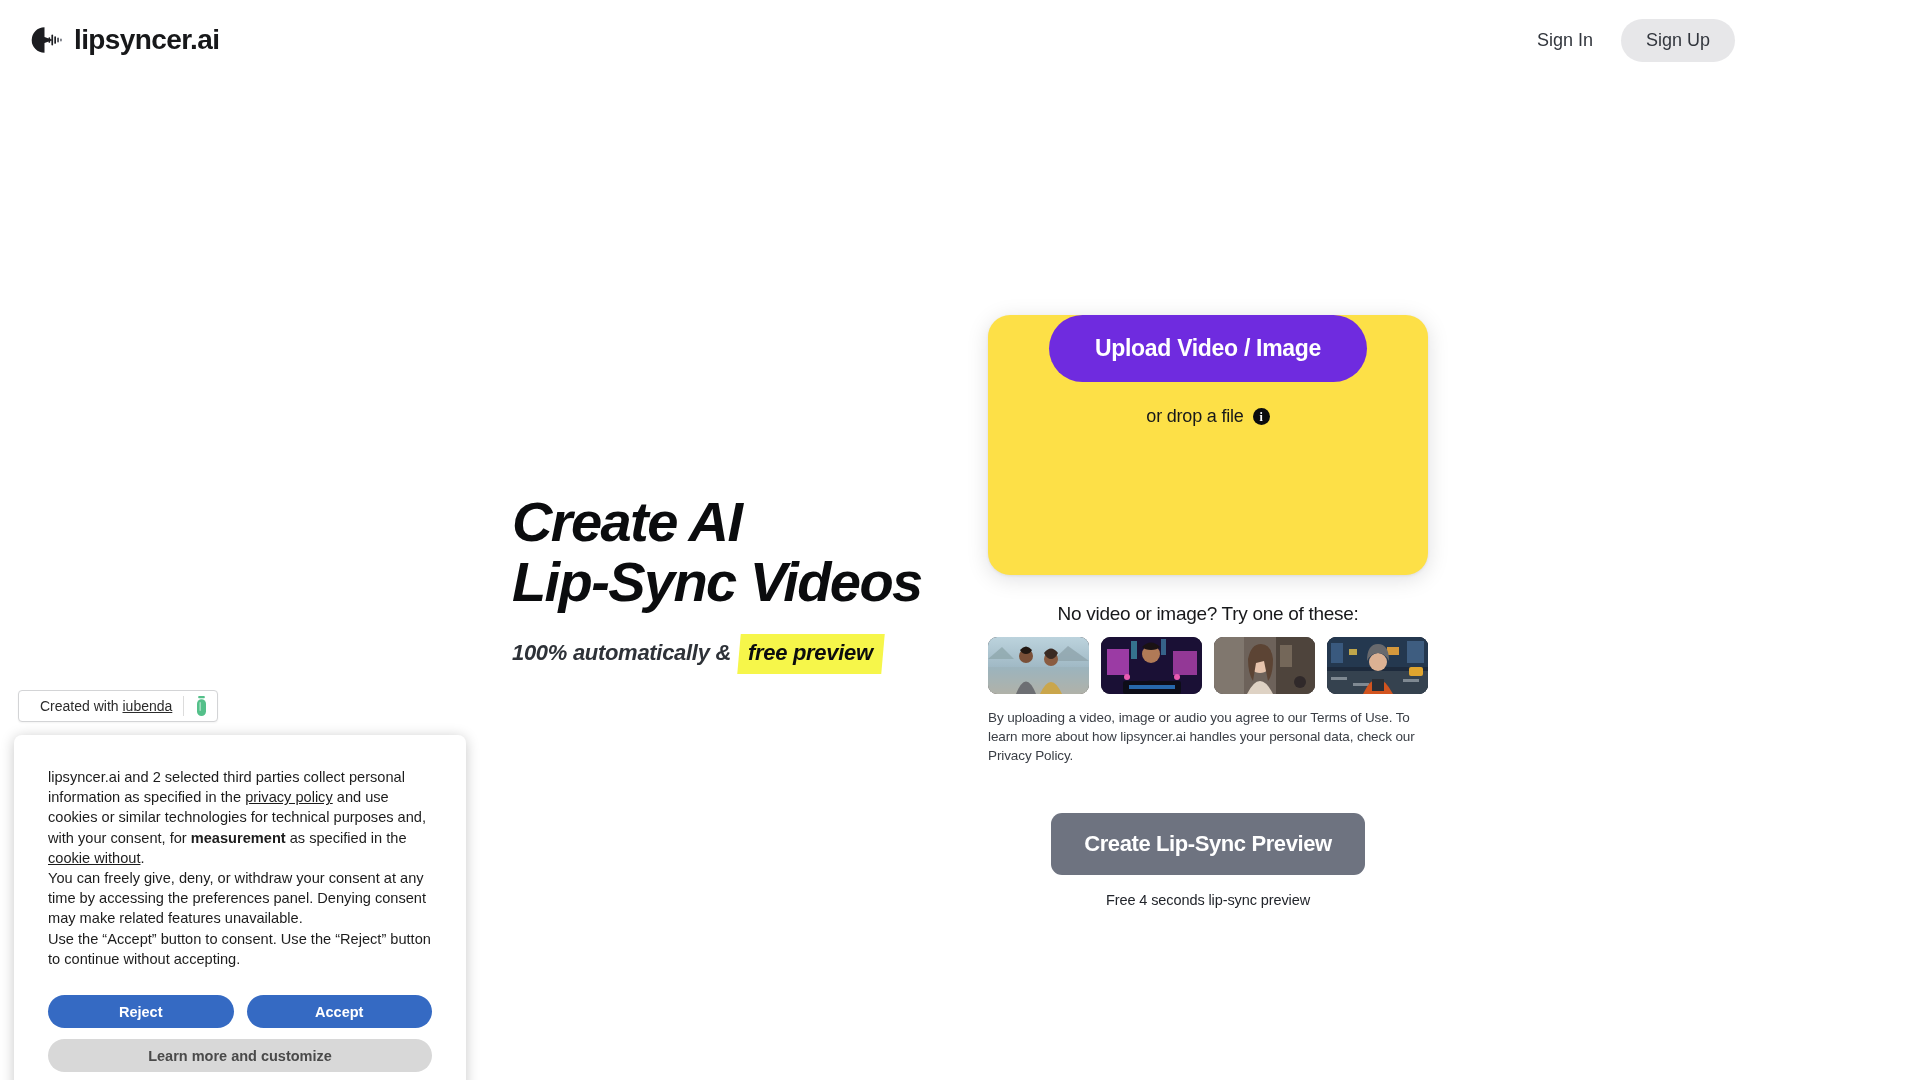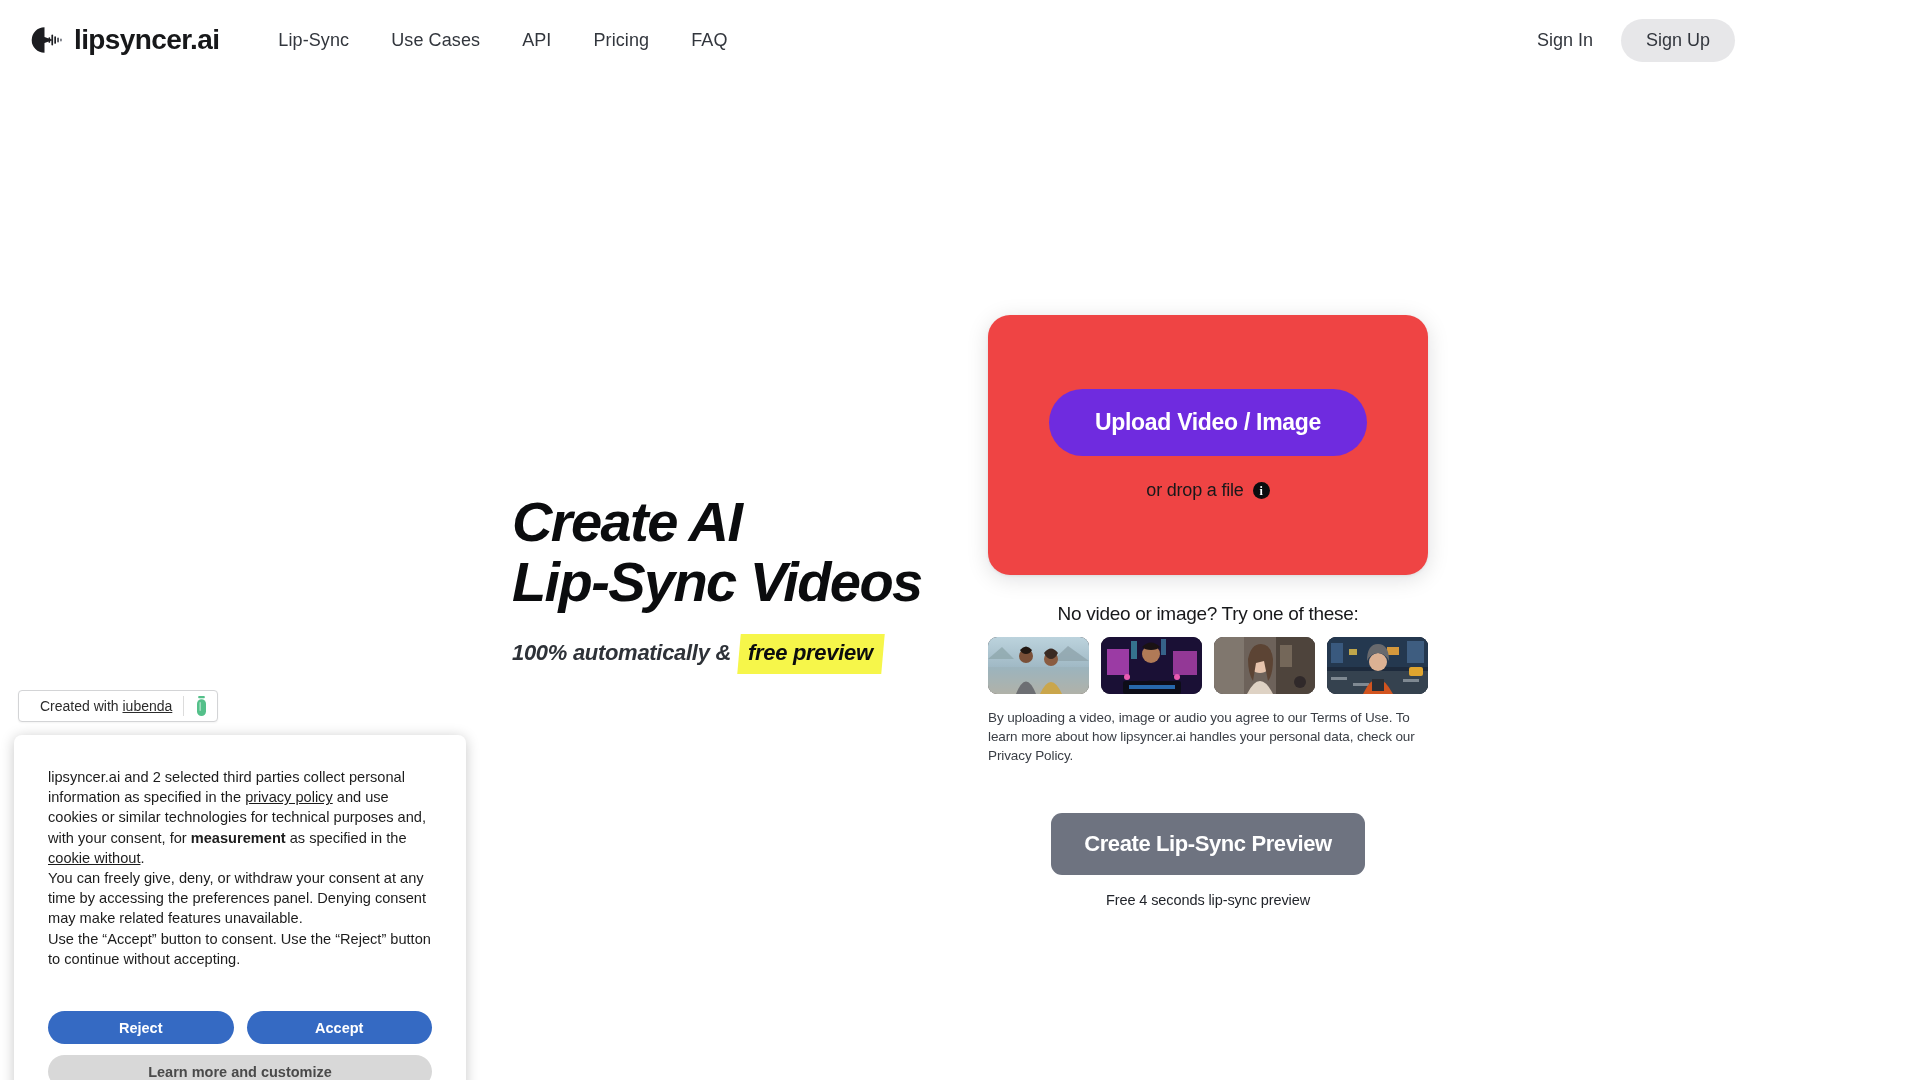--- a/index.html
+++ b/index.html
@@ -132,27 +132,27 @@
   .panel {
     position: absolute;
     left: 988px;
     top: 315px;
     width: 440px;
   }
 
   .upload-card {
     width: 440px;
     height: 260px;
-    background: #ef4444;
+    background: #fde047;
     border-radius: 22px;
     box-shadow: 0 4px 22px rgba(16,18,24,0.13), 0 1px 3px rgba(16,18,24,0.07);
     display: flex;
     flex-direction: column;
     align-items: center;
-    justify-content: center;
+    justify-content: flex-start;
     gap: 24px;
   }
   .upload-btn {
     background: #6f2bdf;
     color: #ffffff;
     border: none;
     border-radius: 34px;
     font-family: inherit;
     font-size: 23px;
     font-weight: 700;
@@ -286,21 +286,21 @@
     line-height: 1.385;
     color: #1c1c1c;
   }
   .cookie a {
     color: #1c1c1c;
     text-decoration: underline;
   }
   .cookie b { font-weight: 700; }
 
   .cookie-btn-row {
-    margin-top: 42px;
+    margin-top: 26px;
     display: flex;
     gap: 13px;
   }
   .cookie-btn {
     flex: 1;
     height: 33px;
     border: none;
     border-radius: 17px;
     font-family: inherit;
     font-size: 14.5px;
@@ -332,27 +332,20 @@
       <path d="M13.5 2.2 A12.8 12.8 0 1 0 13.5 27.8 L13.5 18 L22 15 L13.5 12 Z" fill="#1c1d21"></path>
       <rect x="17.5" y="12.2" width="1.7" height="5.6" rx="0.85" fill="#1c1d21"></rect>
       <rect x="20.4" y="9.6" width="1.7" height="10.8" rx="0.85" fill="#1c1d21"></rect>
       <rect x="23.3" y="11.2" width="1.7" height="7.6" rx="0.85" fill="#1c1d21"></rect>
       <rect x="26.2" y="12.6" width="1.7" height="4.8" rx="0.85" fill="#44464d"></rect>
       <rect x="29.1" y="13.6" width="1.7" height="2.8" rx="0.85" fill="#6c6f78"></rect>
     </svg>
     <span class="brand-name">lipsyncer.ai</span>
   </div>
 
-  <nav class="nav">
-    <span class="nav-item">Lip-Sync</span>
-    <span class="nav-item">Use Cases</span>
-    <span class="nav-item">API</span>
-    <span class="nav-item">Pricing</span>
-    <span class="nav-item">FAQ</span>
-  </nav>
 
   <div class="header-right">
     <span class="signin">Sign In</span>
     <button class="signup">Sign Up</button>
   </div>
 </div>
 
 <div class="hero-left">
   <h1 class="hero-title">
     <span>Create AI</span><br>

